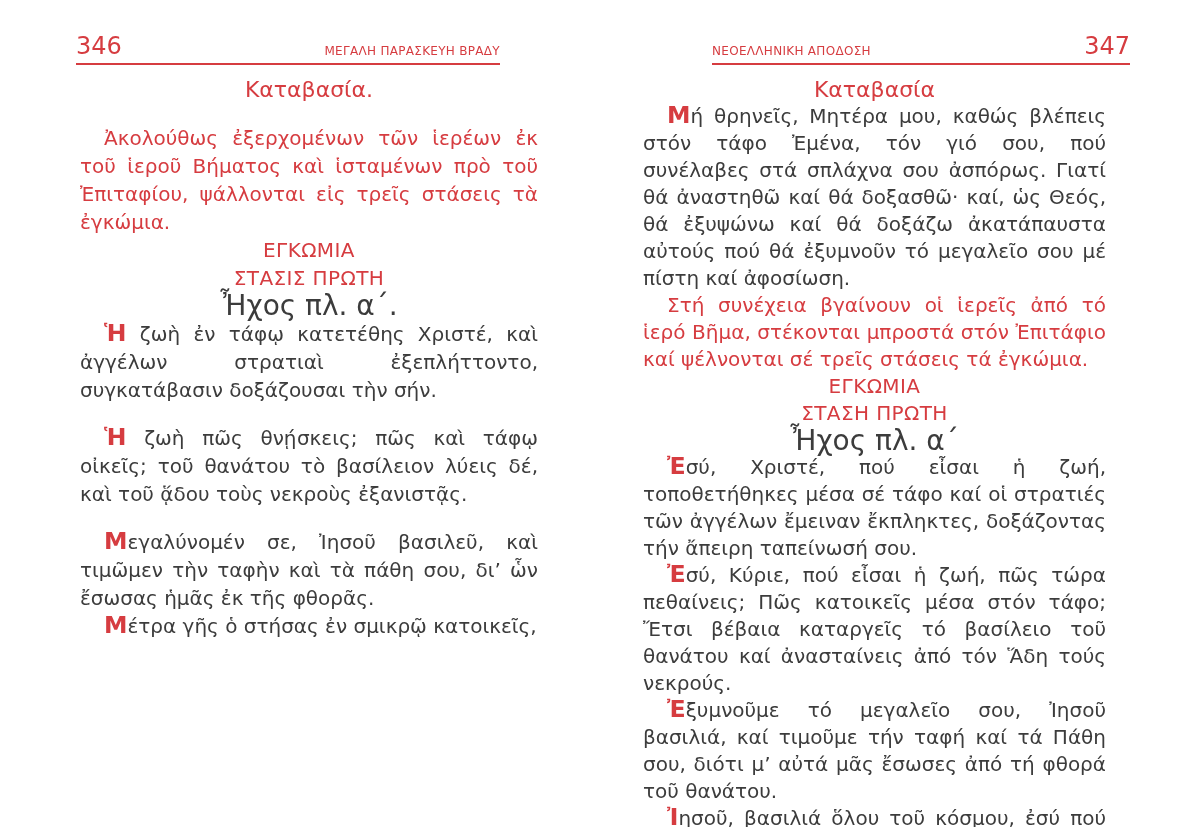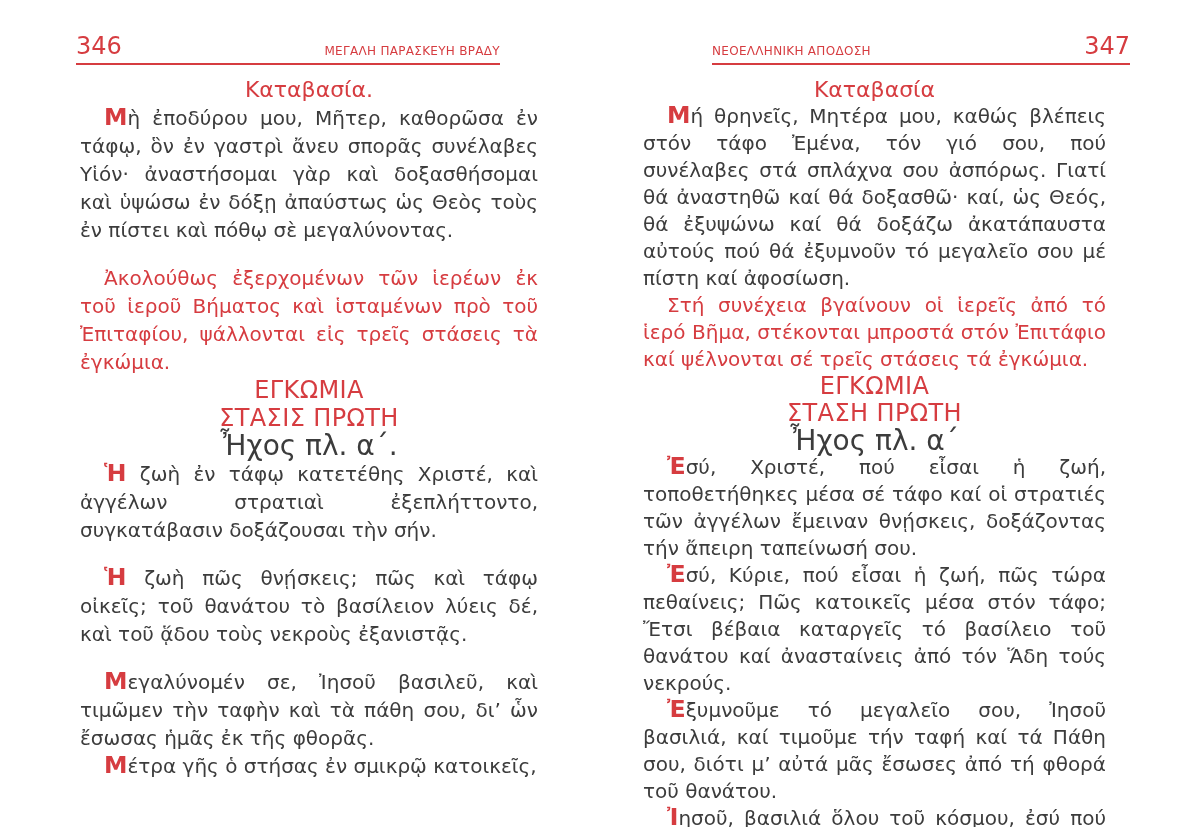--- a/index.html
+++ b/index.html
@@ -33,21 +33,21 @@
   .col{
     position:absolute;top:76px;
     font-size:20px;text-align:justify;
   }
   .col-left{left:80px;width:458px;line-height:28px;}
   .col-right{left:643px;width:463px;line-height:27px;}
   .col p{margin:0;text-indent:24px;}
   .center{text-align:center;text-indent:0 !important;}
   .red{color:var(--red);}
   .heading-kat{font-size:22px;}
-  .label{font-size:24px;letter-spacing:.4px;}
+  .label{font-size:20px;letter-spacing:.4px;}
   .mode{font-size:28px;}
   .rubric{color:var(--red);}
   .gap-above{margin-top:20px !important;}
   .initial{
     color:var(--red);font-weight:bold;
     font-size:1.18em;line-height:1;
   }
 </style>
 </head>
 <body>
@@ -59,37 +59,36 @@
     <span class="head-title">ΜΕΓΑΛΗ ΠΑΡΑΣΚΕΥΗ ΒΡΑΔΥ</span>
   </div>
 
   <div class="running-head head-right">
     <span class="head-title">ΝΕΟΕΛΛΗΝΙΚΗ ΑΠΟΔΟΣΗ</span>
     <span class="pagenum">347</span>
   </div>
 
   <div class="col col-left">
     <p class="center red heading-kat">Καταβασία.</p>
-    <p><span class="initial">Μ</span><span>ὴ ἐποδύρου μου, Μῆτερ, καθορῶσα ἐν τάφῳ, ὃν ἐν γαστρὶ ἄνευ σπορᾶς συνέλαβες Υἱόν· ἀναστήσομαι γὰρ καὶ δοξασθήσομαι καὶ ὑψώσω ἐν δόξῃ ἀπαύστως ὡς Θεὸς τοὺς ἐν πίστει καὶ πόθῳ σὲ μεγαλύνοντας.</span></p>
     <p class="rubric gap-above">Ἀκολούθως ἐξερχομένων τῶν ἱερέων ἐκ τοῦ ἱεροῦ Βήματος καὶ ἱσταμένων πρὸ τοῦ Ἐπιταφίου, ψάλλονται εἰς τρεῖς στάσεις τὰ ἐγκώμια.</p>
     <p class="center red label">ΕΓΚΩΜΙΑ</p>
     <p class="center red label">ΣΤΑΣΙΣ ΠΡΩΤΗ</p>
     <p class="center mode">Ἦχος πλ. α´.</p>
     <p><span class="initial">Ἡ</span><span> ζωὴ ἐν τάφῳ κατετέθης Χριστέ, καὶ ἀγγέλων στρατιαὶ ἐξεπλήττοντο, συγκατάβασιν δοξάζουσαι τὴν σήν.</span></p>
     <p class="gap-above"><span class="initial">Ἡ</span><span> ζωὴ πῶς θνῄσκεις; πῶς καὶ τάφῳ οἰκεῖς; τοῦ θανάτου τὸ βασίλειον λύεις δέ, καὶ τοῦ ᾅδου τοὺς νεκροὺς ἐξανιστᾷς.</span></p>
     <p class="gap-above"><span class="initial">Μ</span><span>εγαλύνομέν σε, Ἰησοῦ βασιλεῦ, καὶ τιμῶμεν τὴν ταφὴν καὶ τὰ πάθη σου, δι’ ὧν ἔσωσας ἡμᾶς ἐκ τῆς φθορᾶς.</span></p>
     <p><span class="initial">Μ</span><span>έτρα γῆς ὁ στήσας ἐν σμικρῷ κατοικεῖς,</span></p>
   </div>
 
   <div class="col col-right">
     <p class="center red heading-kat">Καταβασία</p>
     <p><span class="initial">Μ</span><span>ή θρηνεῖς, Μητέρα μου, καθώς βλέπεις στόν τάφο Ἐμένα, τόν γιό σου, πού συνέλαβες στά σπλάχνα σου ἀσπόρως. Γιατί θά ἀναστηθῶ καί θά δοξασθῶ· καί, ὡς Θεός, θά ἐξυψώνω καί θά δοξάζω ἀκατάπαυστα αὐτούς πού θά ἐξυμνοῦν τό μεγαλεῖο σου μέ πίστη καί ἀφοσίωση.</span></p>
     <p class="rubric">Στή συνέχεια βγαίνουν οἱ ἱερεῖς ἀπό τό ἱερό Βῆμα, στέκονται μπροστά στόν Ἐπιτάφιο καί ψέλνονται σέ τρεῖς στάσεις τά ἐγκώμια.</p>
     <p class="center red label">ΕΓΚΩΜΙΑ</p>
     <p class="center red label">ΣΤΑΣΗ ΠΡΩΤΗ</p>
     <p class="center mode">Ἦχος πλ. α´</p>
-    <p><span class="initial">Ἐ</span><span>σύ, Χριστέ, πού εἶσαι ἡ ζωή, τοποθετήθηκες μέσα σέ τάφο καί οἱ στρατιές τῶν ἀγγέλων ἔμειναν θνῄσκεις, δοξάζοντας τήν ἄπειρη ταπείνωσή σου.</span></p>
+    <p><span class="initial">Ἐ</span><span>σύ, Χριστέ, πού εἶσαι ἡ ζωή, τοποθετήθηκες μέσα σέ τάφο καί οἱ στρατιές τῶν ἀγγέλων ἔμειναν ἔκπληκτες, δοξάζοντας τήν ἄπειρη ταπείνωσή σου.</span></p>
     <p><span class="initial">Ἐ</span><span>σύ, Κύριε, πού εἶσαι ἡ ζωή, πῶς τώρα πεθαίνεις; Πῶς κατοικεῖς μέσα στόν τάφο; Ἔτσι βέβαια καταργεῖς τό βασίλειο τοῦ θανάτου καί ἀνασταίνεις ἀπό τόν Ἅδη τούς νεκρούς.</span></p>
     <p><span class="initial">Ἐ</span><span>ξυμνοῦμε τό μεγαλεῖο σου, Ἰησοῦ βασιλιά, καί τιμοῦμε τήν ταφή καί τά Πάθη σου, διότι μ’ αὐτά μᾶς ἔσωσες ἀπό τή φθορά τοῦ θανάτου.</span></p>
     <p><span class="initial">Ἰ</span><span>ησοῦ, βασιλιά ὅλου τοῦ κόσμου, ἐσύ πού καθό-</span></p>
   </div>
 
 </div>
 
 </body></html>

